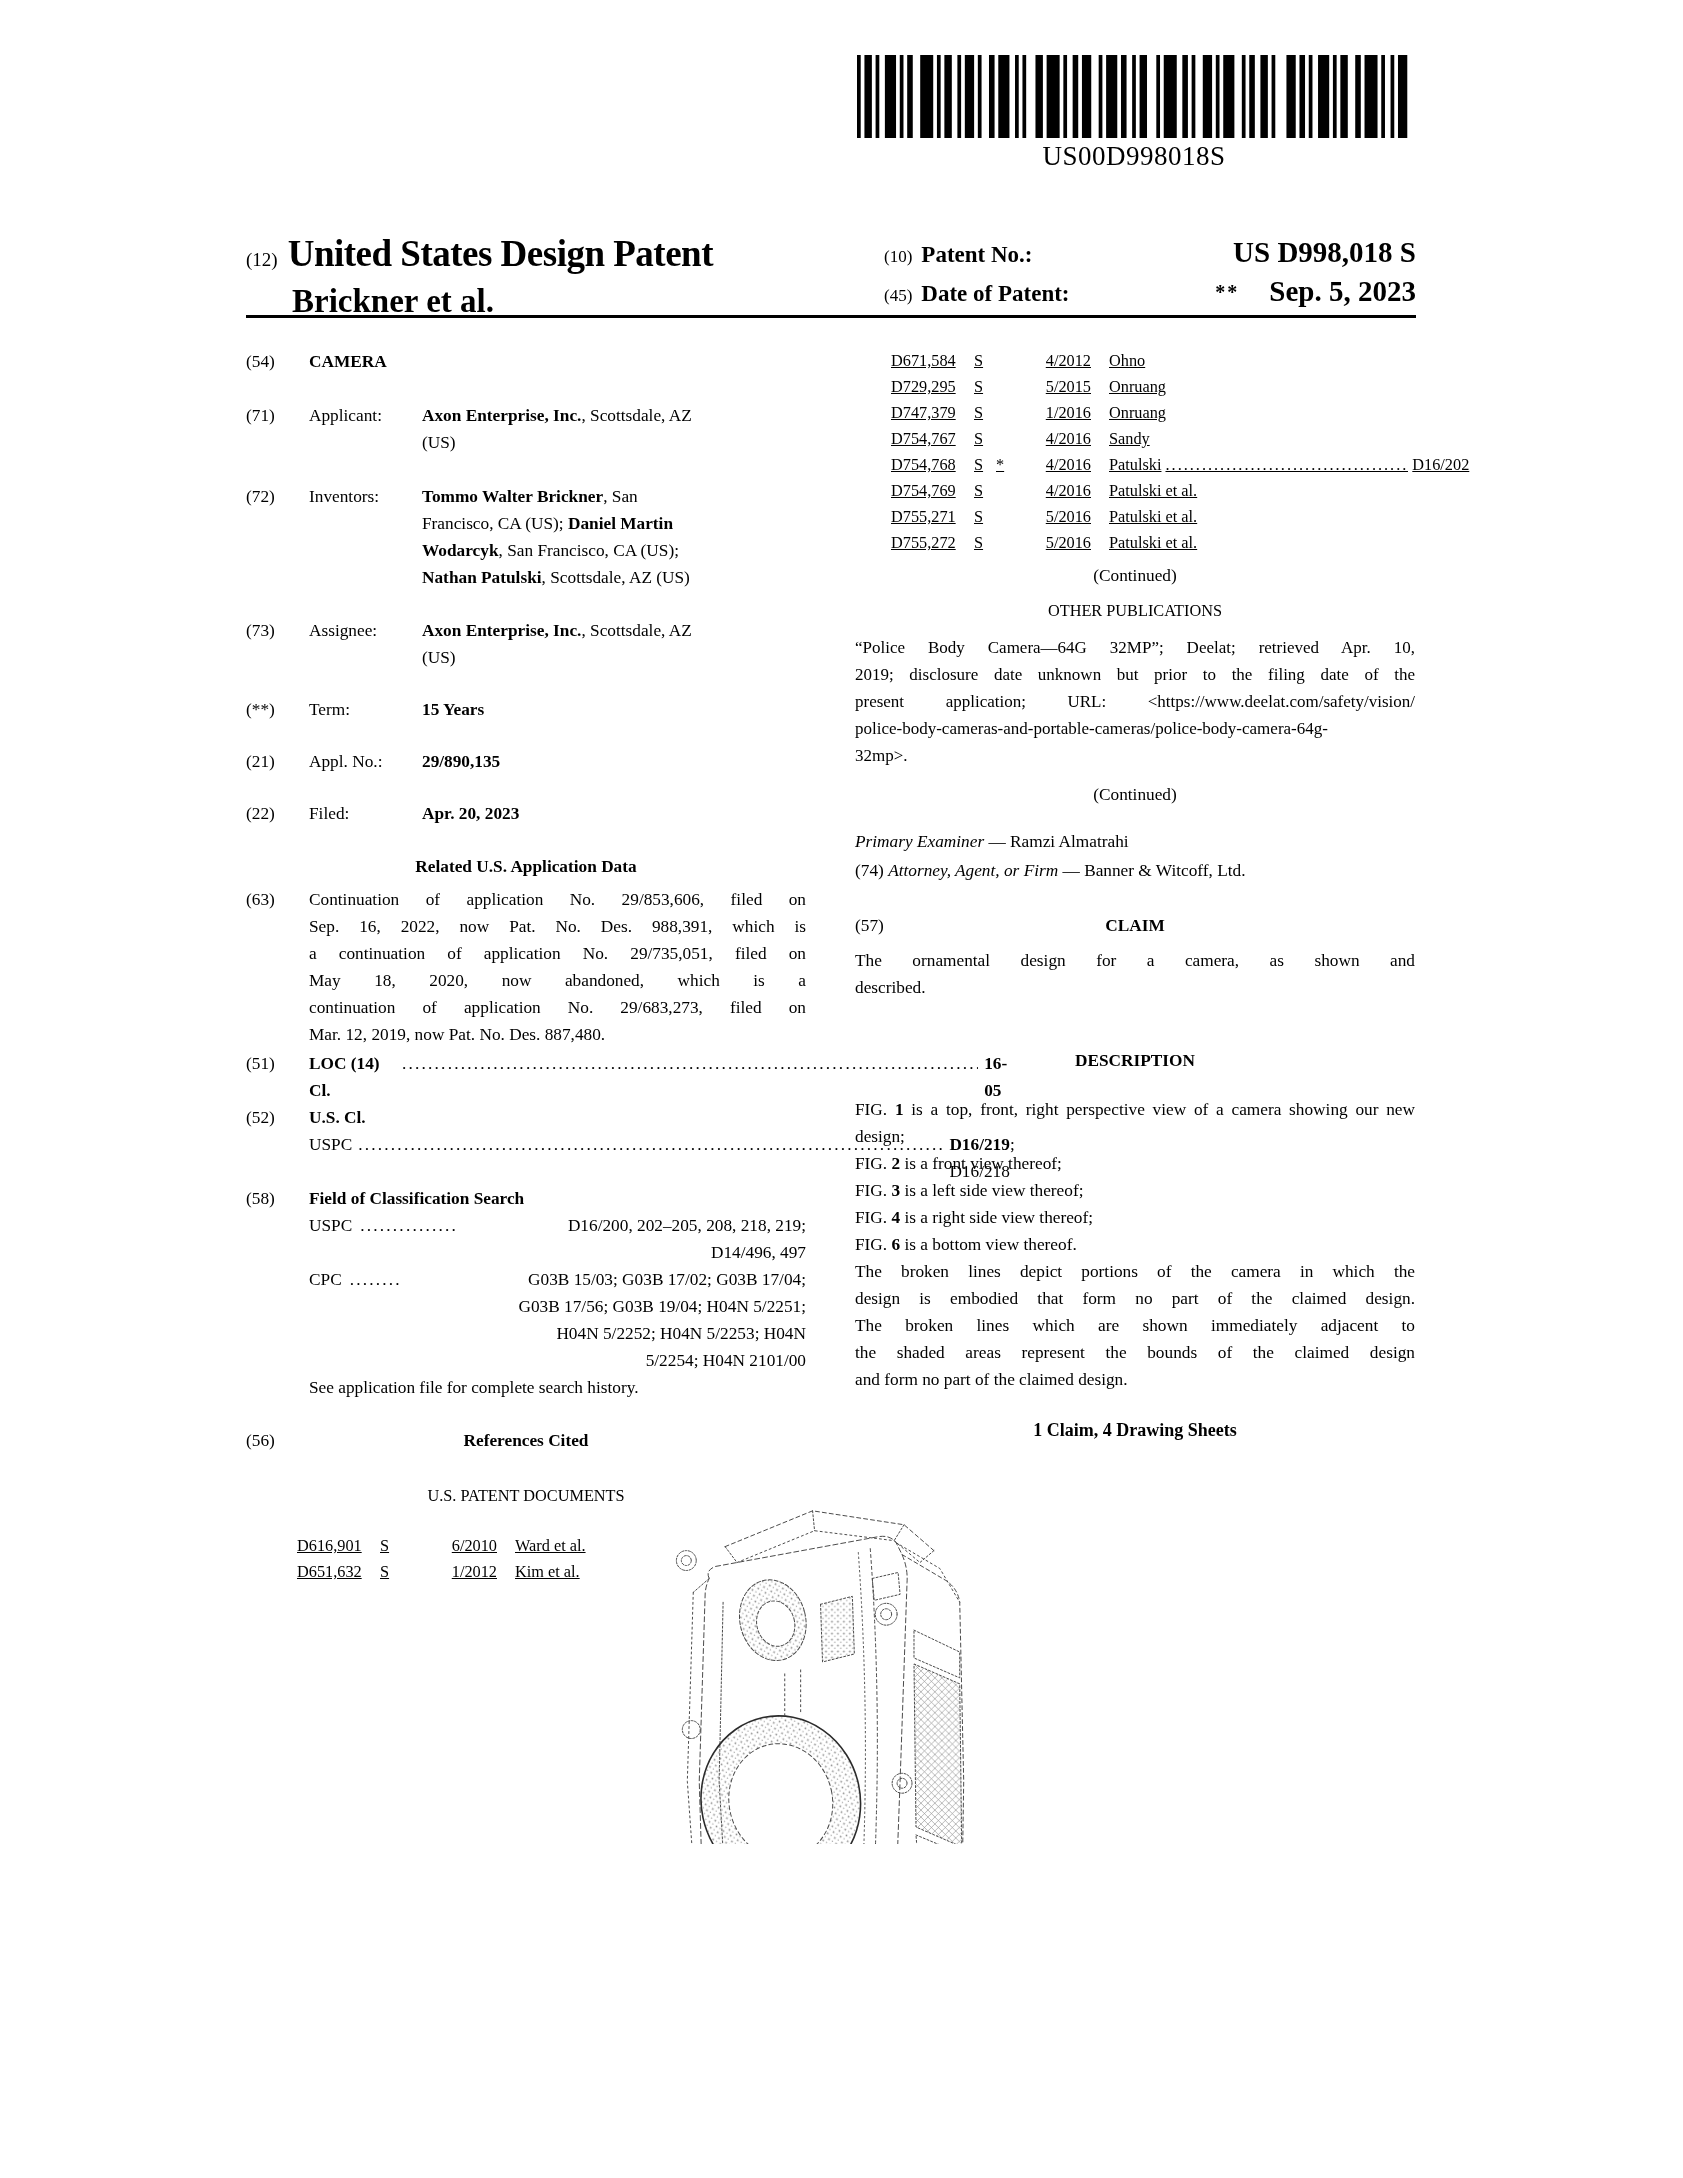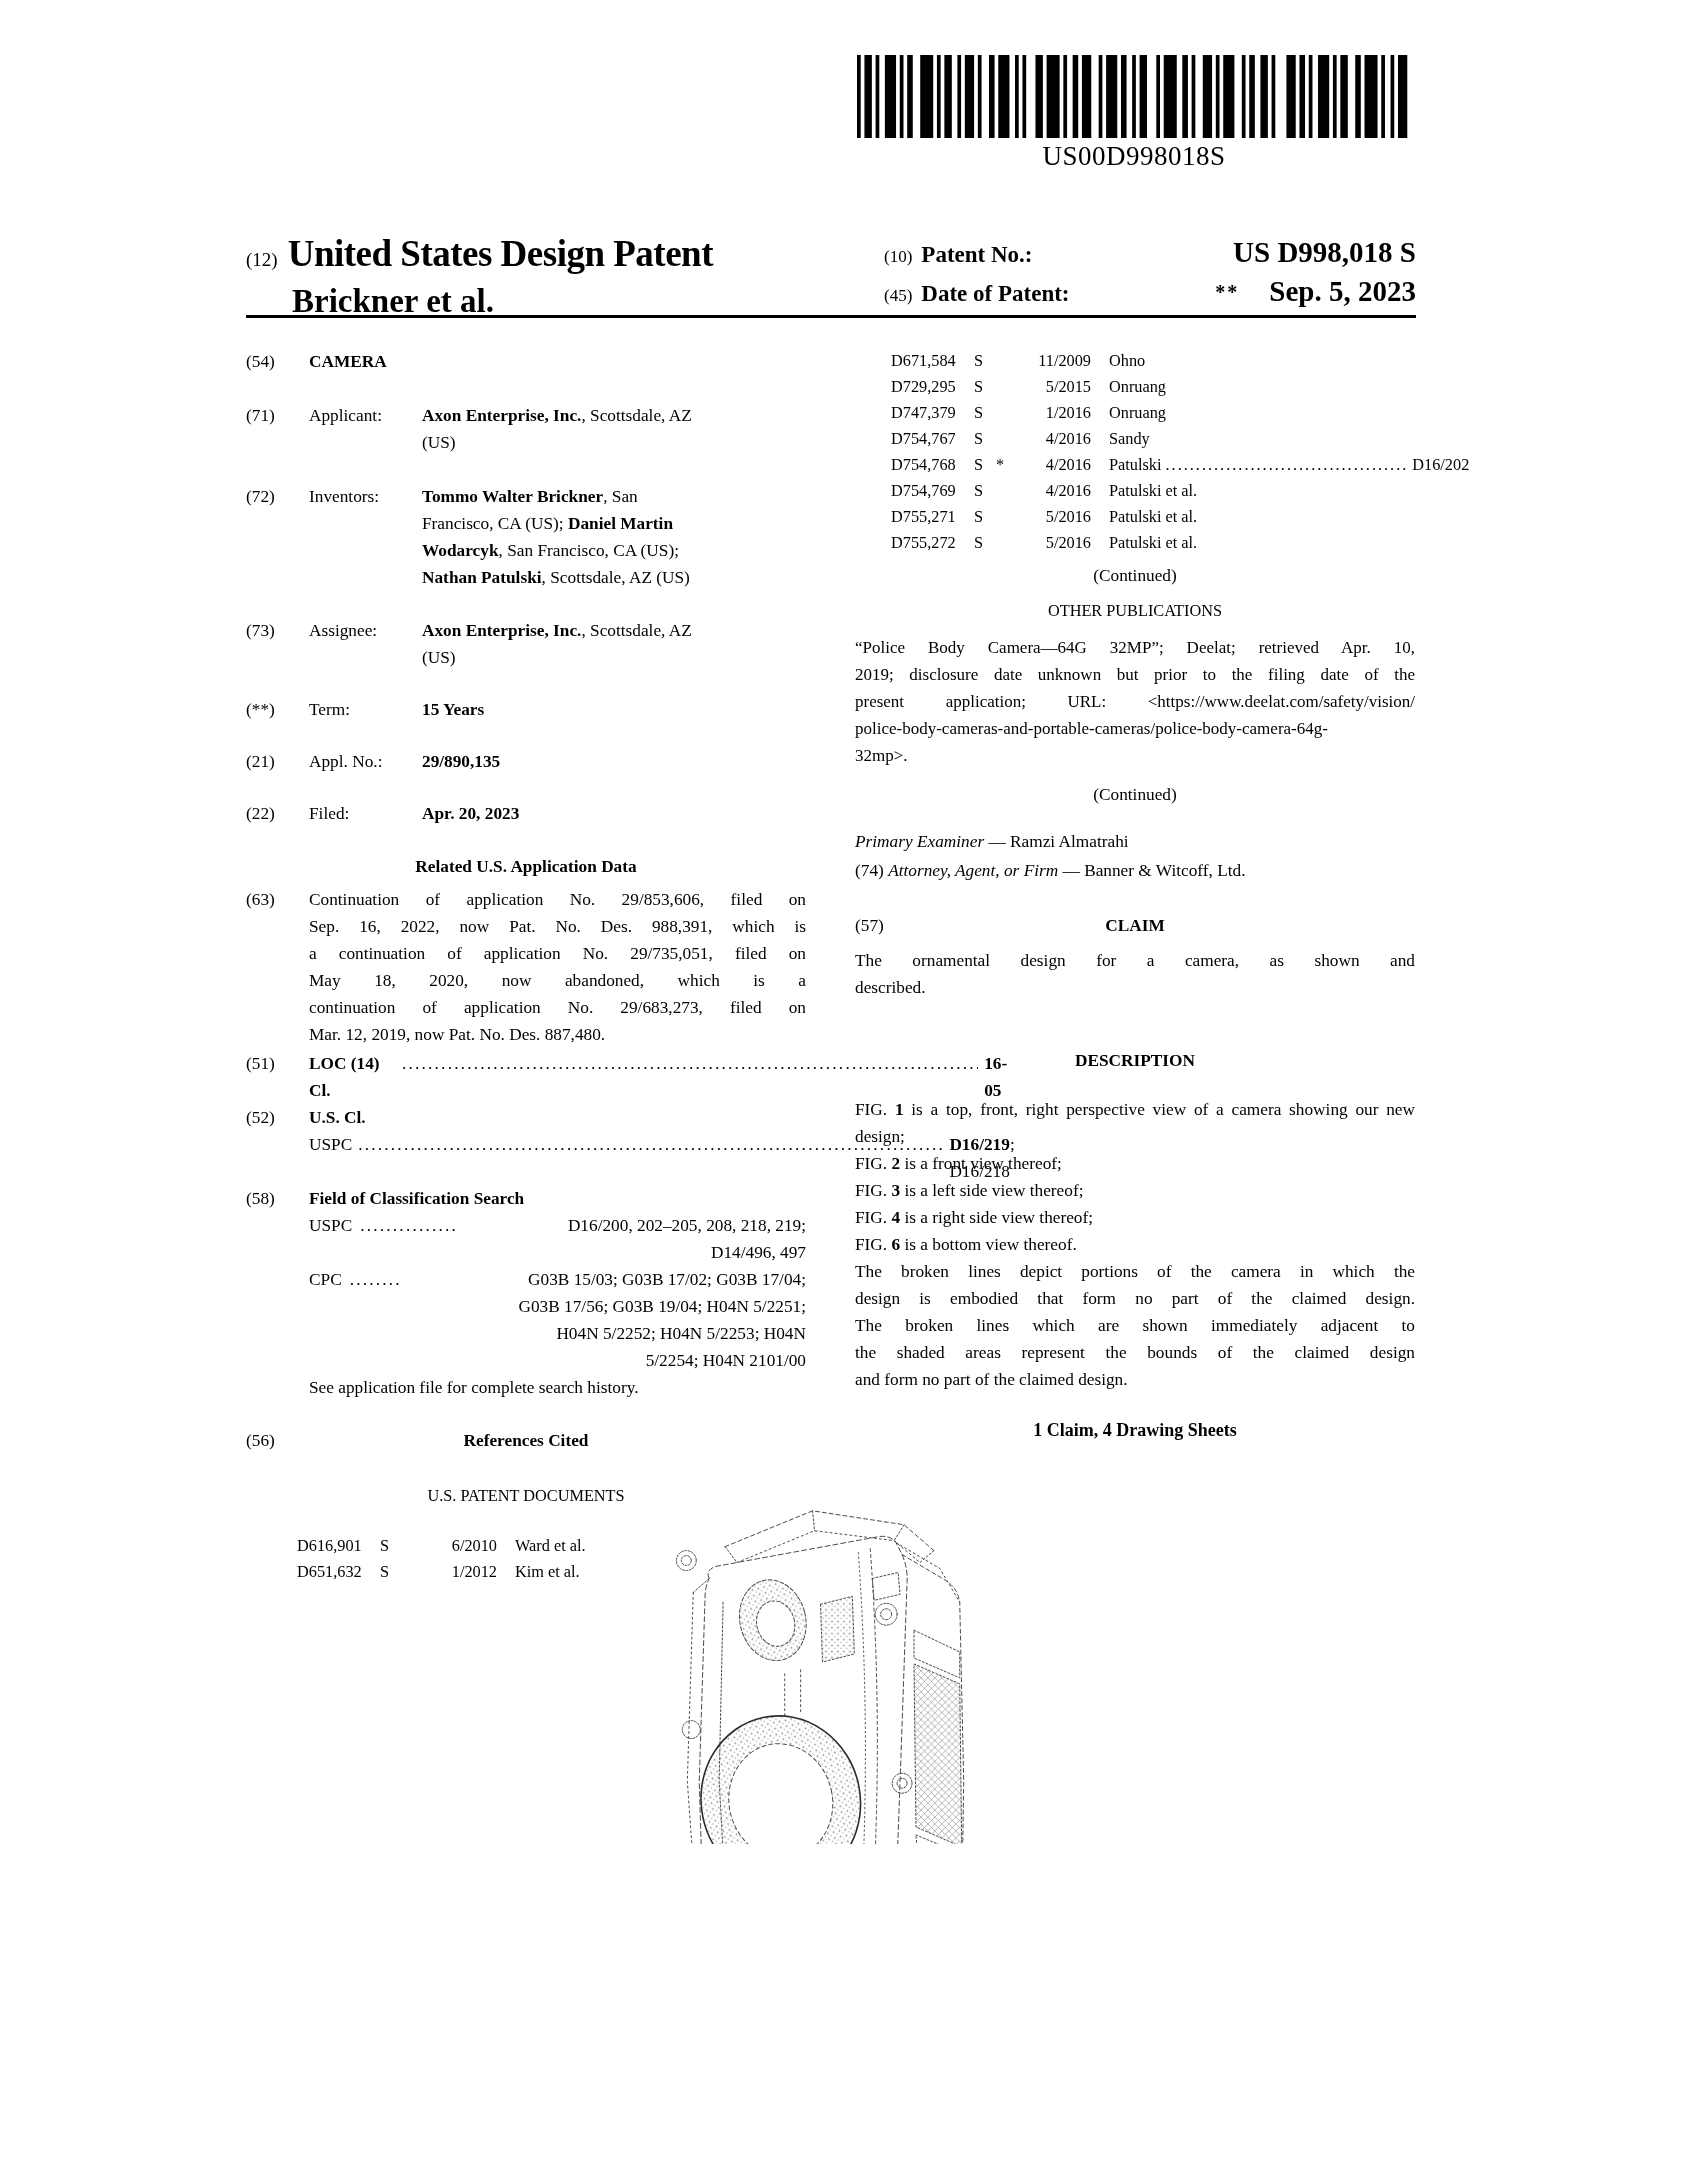--- a/index.html
+++ b/index.html
@@ -33,21 +33,21 @@
   .jl{text-align:justify;text-align-last:justify;}
   .flexline{display:flex;align-items:baseline;}
   .lead{flex:1 1 auto;overflow:hidden;white-space:nowrap;letter-spacing:2.2px;margin:0 6px;}
   .leadfix{letter-spacing:2.2px;margin:0 8px;white-space:nowrap;}
   .mlauto{margin-left:auto;}
   .headrow{position:relative;text-align:center;}
   .headrow .hnum{position:absolute;left:0;top:0;}
   .reftable{font-size:16.3px;line-height:26px;}
   .reftable.leftlist{padding-left:51px;}
   .reftable.rightlist{padding-left:36px;}
-  .refrow{display:grid;grid-template-columns:83px 22px 20px 75px 1fr;}
+  .refrow{display:grid;grid-template-columns:83px 22px 20px 75px 1fr;text-decoration:underline;}
   .refrow .rdate{text-align:right;}
   .refrow .rname{padding-left:18px;display:flex;align-items:baseline;}
   .rlead{flex:1 1 auto;overflow:hidden;white-space:nowrap;letter-spacing:2px;margin:0 4px;}
   .figs .figline{text-align:justify;}
   .figs .figline:first-child{text-align:justify;text-align-last:justify;margin-top:8px;}
   .pub{font-size:17px;}
   .figure{position:absolute;left:663px;top:1483px;width:329px;height:517px;}
 </style>
 </head>
 <body>
@@ -219,21 +219,21 @@
   </div>
 
   <div class="col col-right">
 
     <div class="reftable rightlist">
 
         <div class="refrow">
           <span>D671,584</span>
           <span>S</span>
           <span></span>
-          <span class="rdate">11/2009</span>
+          <span class="rdate">4/2012</span>
           <span class="rname">
             <span>Ohno</span>
             <span class="rlead"></span>
             <span></span>
           </span>
         </div>
 
         <div class="refrow">
           <span>D729,295</span>
           <span>S</span>

